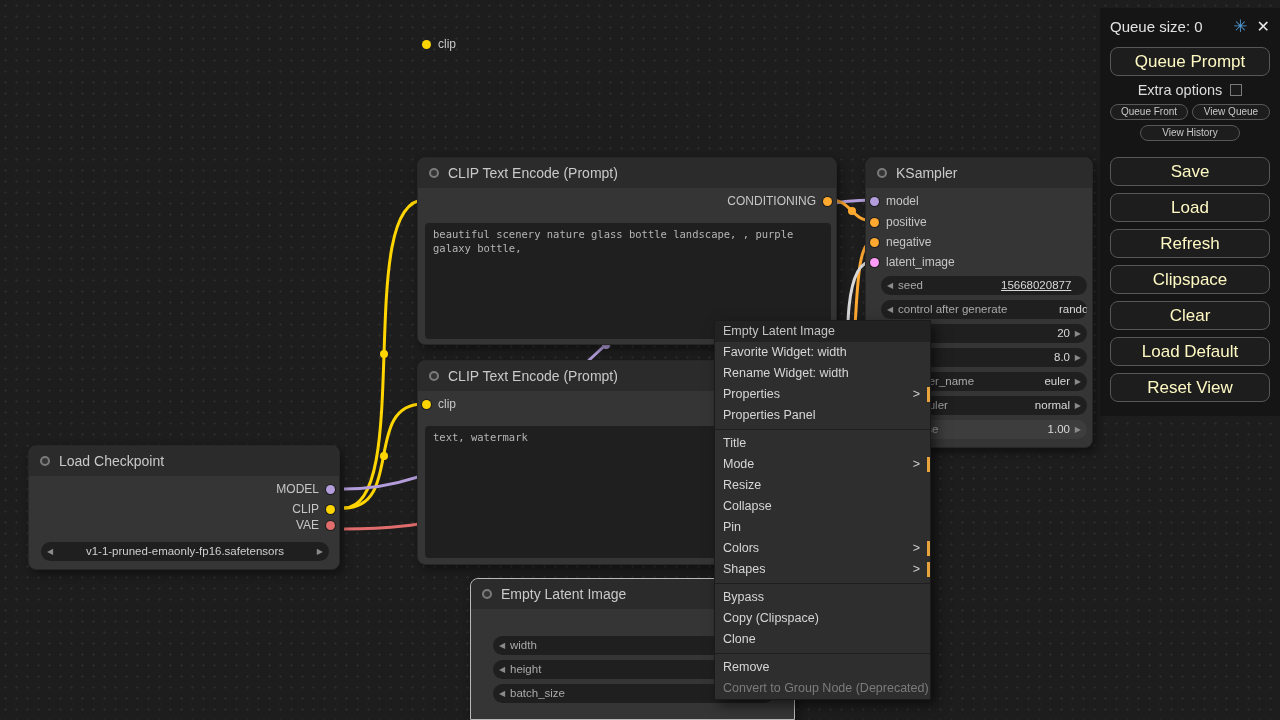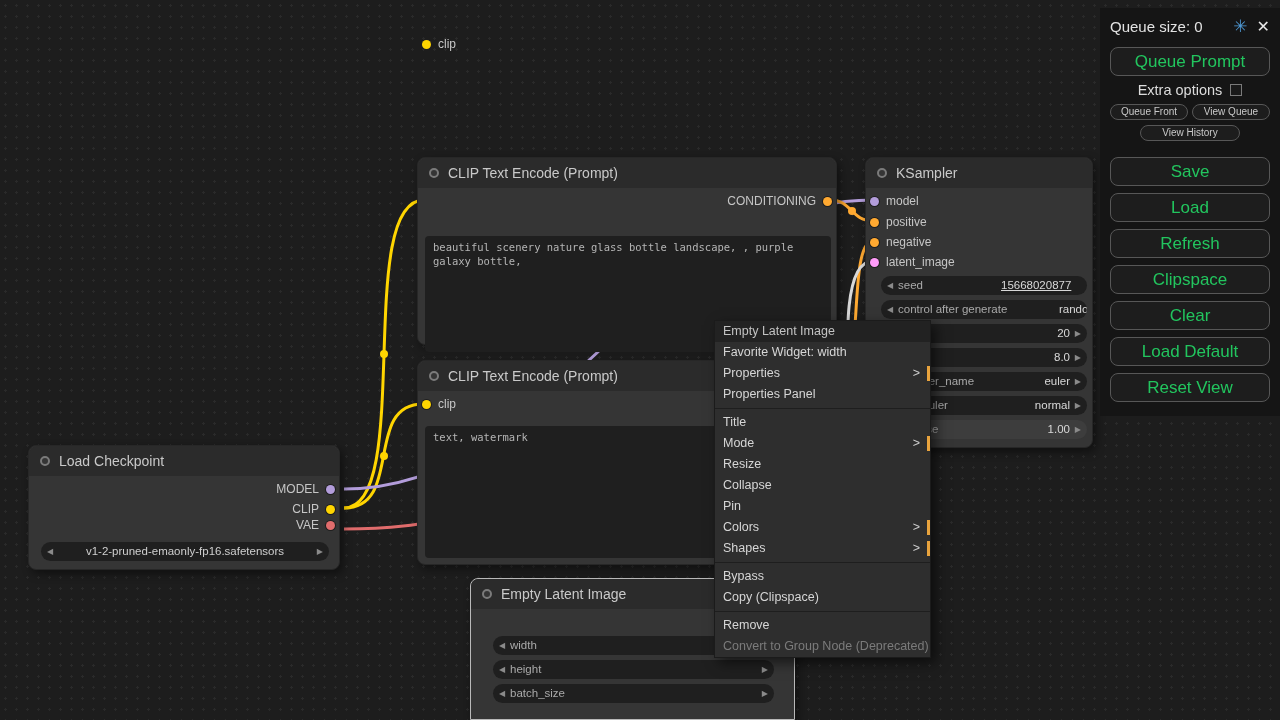--- a/index.html
+++ b/index.html
@@ -64,21 +64,21 @@
   .cm-sep { border-top:1px solid #1e1e1e; margin:3px 0; height:0; }
 
   
   #sidebar { position:absolute; right:0; top:8px; width:180px; z-index:10;
     background:#151515; padding:8px 10px 14px; color:#dddddd; }
   .sb-top { display:flex; align-items:center; gap:9px; }
   .sb-queue-size { flex:1; font-size:15px; color:#e2e2e2; }
   .sb-gear { font-size:17px; color:#4f9bd8; cursor:pointer; }
   .sb-close { font-size:16px; color:#e8e8e8; cursor:pointer; }
   .btn { display:block; width:100%; background:#1d1d1d; border:1px solid #575757;
-    border-radius:8px; color:#22c55e; text-align:center; cursor:pointer; }
+    border-radius:8px; color:#fef9c3; text-align:center; cursor:pointer; }
   .btn-queue { height:29px; line-height:27px; font-size:17px; margin:10px 0 6px; }
   .sb-extra { display:flex; align-items:center; justify-content:center; gap:8px;
     font-size:14.5px; margin:4px 0 6px; color:#dcdcdc; }
   .sb-check { width:12px; height:12px; border:1px solid #7a7a7a; background:#1a1a1a; }
   .sb-smallrow { display:flex; gap:4px; }
   .btn-small { height:16px; line-height:14px; font-size:10px; border-radius:8px;
     color:#c9c9c9; flex:1; }
   .btn-history { width:62%; margin:5px auto 0; }
   .btn-big { height:29px; line-height:27px; font-size:17px; margin-top:7px; }
 </style>
@@ -107,21 +107,21 @@
       <span>CLIP Text Encode (Prompt)</span>
     </div>
     <div class="slot" style="left:4px; top:193px; margin-top:-157px; top:36px;">
       <span class="dot clip"></span>
       <span>clip</span>
     </div>
     <div class="slot right" style="right:4px; top:36px;">
       <span class="dot cond"></span>
       <span>CONDITIONING</span>
     </div>
-    <div class="prompt-text" style="left:7px; top:78px; width:406px; height:116px;">beautiful scenery nature glass bottle landscape, , purple galaxy bottle,</div>
+    <div class="prompt-text" style="left:7px; top:65px; width:406px; height:116px;">beautiful scenery nature glass bottle landscape, , purple galaxy bottle,</div>
   </div>
 
   <div class="node" style="left:417px; top:360px; width:420px; height:205px;">
     <div class="node-title">
       <span class="title-dot"></span>
       <span>CLIP Text Encode (Prompt)</span>
     </div>
     <div class="slot" style="left:4px; top:36px;">
       <span class="dot clip"></span>
       <span>clip</span>
@@ -145,21 +145,21 @@
     <div class="slot right" style="right:4px; top:56px;">
       <span class="dot clip"></span>
       <span>CLIP</span>
     </div>
     <div class="slot right" style="right:4px; top:72px;">
       <span class="dot vae"></span>
       <span>VAE</span>
     </div>
     <div class="widget" style="left:12px; top:96px; width:288px;">
       <span class="warrow l">◀</span>
-      <span class="wcenter">v1-2-pruned-emaonly-fp16.safetensors</span>
+      <span class="wcenter">v1-1-pruned-emaonly-fp16.safetensors</span>
       <span class="warrow r">▶</span>
     </div>
   </div>
 
   <div class="node" style="left:865px; top:157px; width:228px; height:291px;">
     <div class="node-title">
       <span class="title-dot"></span>
       <span>KSampler</span>
     </div>
     <div class="slot" style="left:4px; top:36px;">
@@ -245,20 +245,21 @@
       <span class="warrow r">▶</span>
     </div>
   </div>
 
 </div>
 
 <div id="context-menu">
   <div class="cm-header">Empty Latent Image</div>
 
   <div class="cm-item">Favorite Widget: width</div>
+  <div class="cm-item">Rename Widget: width</div>
   <div class="cm-item">
     <span>Properties</span>
     <span class="cm-arrow">&gt;</span>
     <span class="cm-flag"></span>
   </div>
   <div class="cm-item">Properties Panel</div>
 
   <div class="cm-sep"></div>
 
   <div class="cm-item">Title</div>
@@ -278,20 +279,21 @@
   <div class="cm-item">
     <span>Shapes</span>
     <span class="cm-arrow">&gt;</span>
     <span class="cm-flag"></span>
   </div>
 
   <div class="cm-sep"></div>
 
   <div class="cm-item">Bypass</div>
   <div class="cm-item">Copy (Clipspace)</div>
+  <div class="cm-item">Clone</div>
 
   <div class="cm-sep"></div>
 
   <div class="cm-item">Remove</div>
   <div class="cm-item disabled">Convert to Group Node (Deprecated)</div>
 </div>
 
 <div id="sidebar">
   <div class="sb-top">
     <span class="sb-queue-size">Queue size: 0</span>

